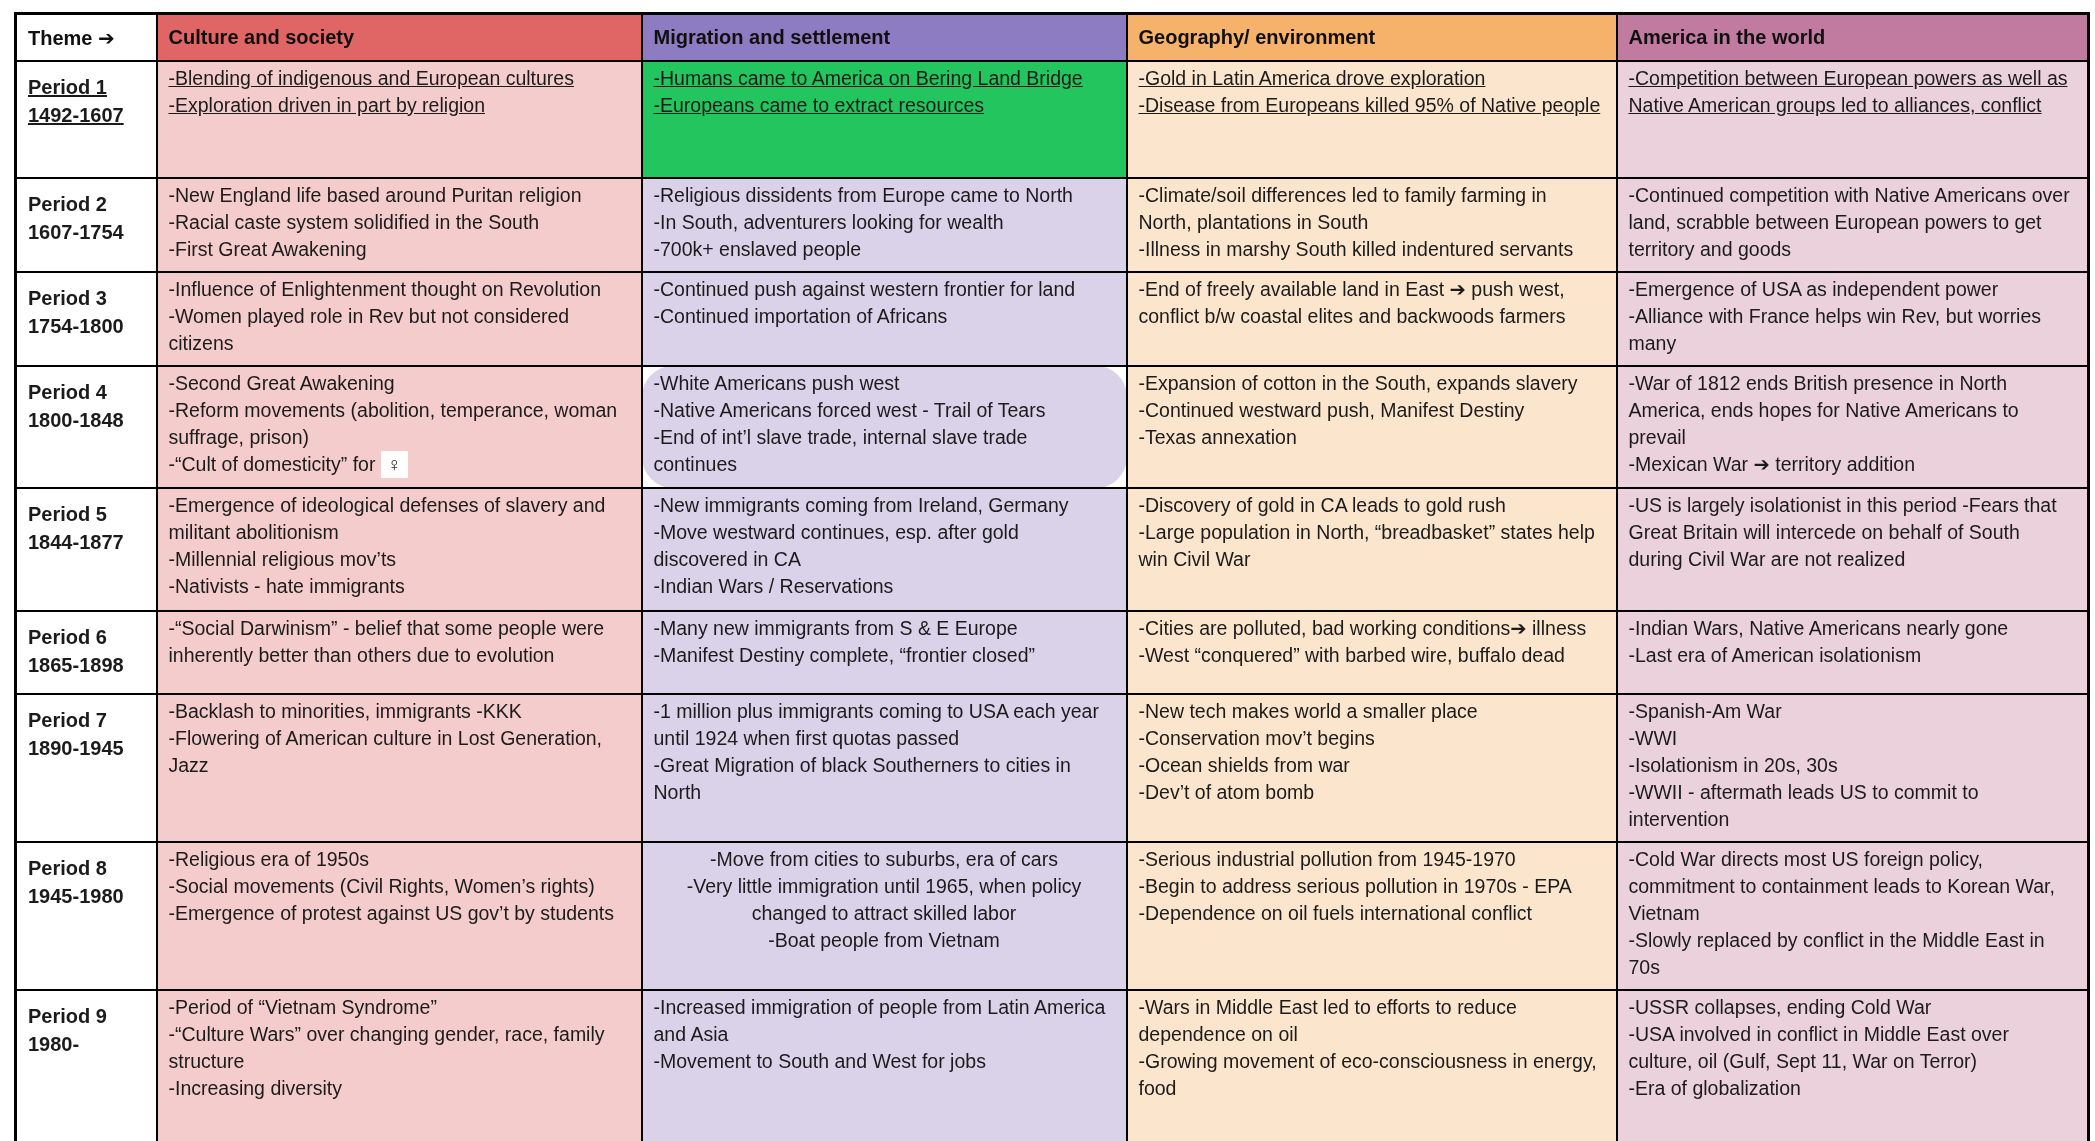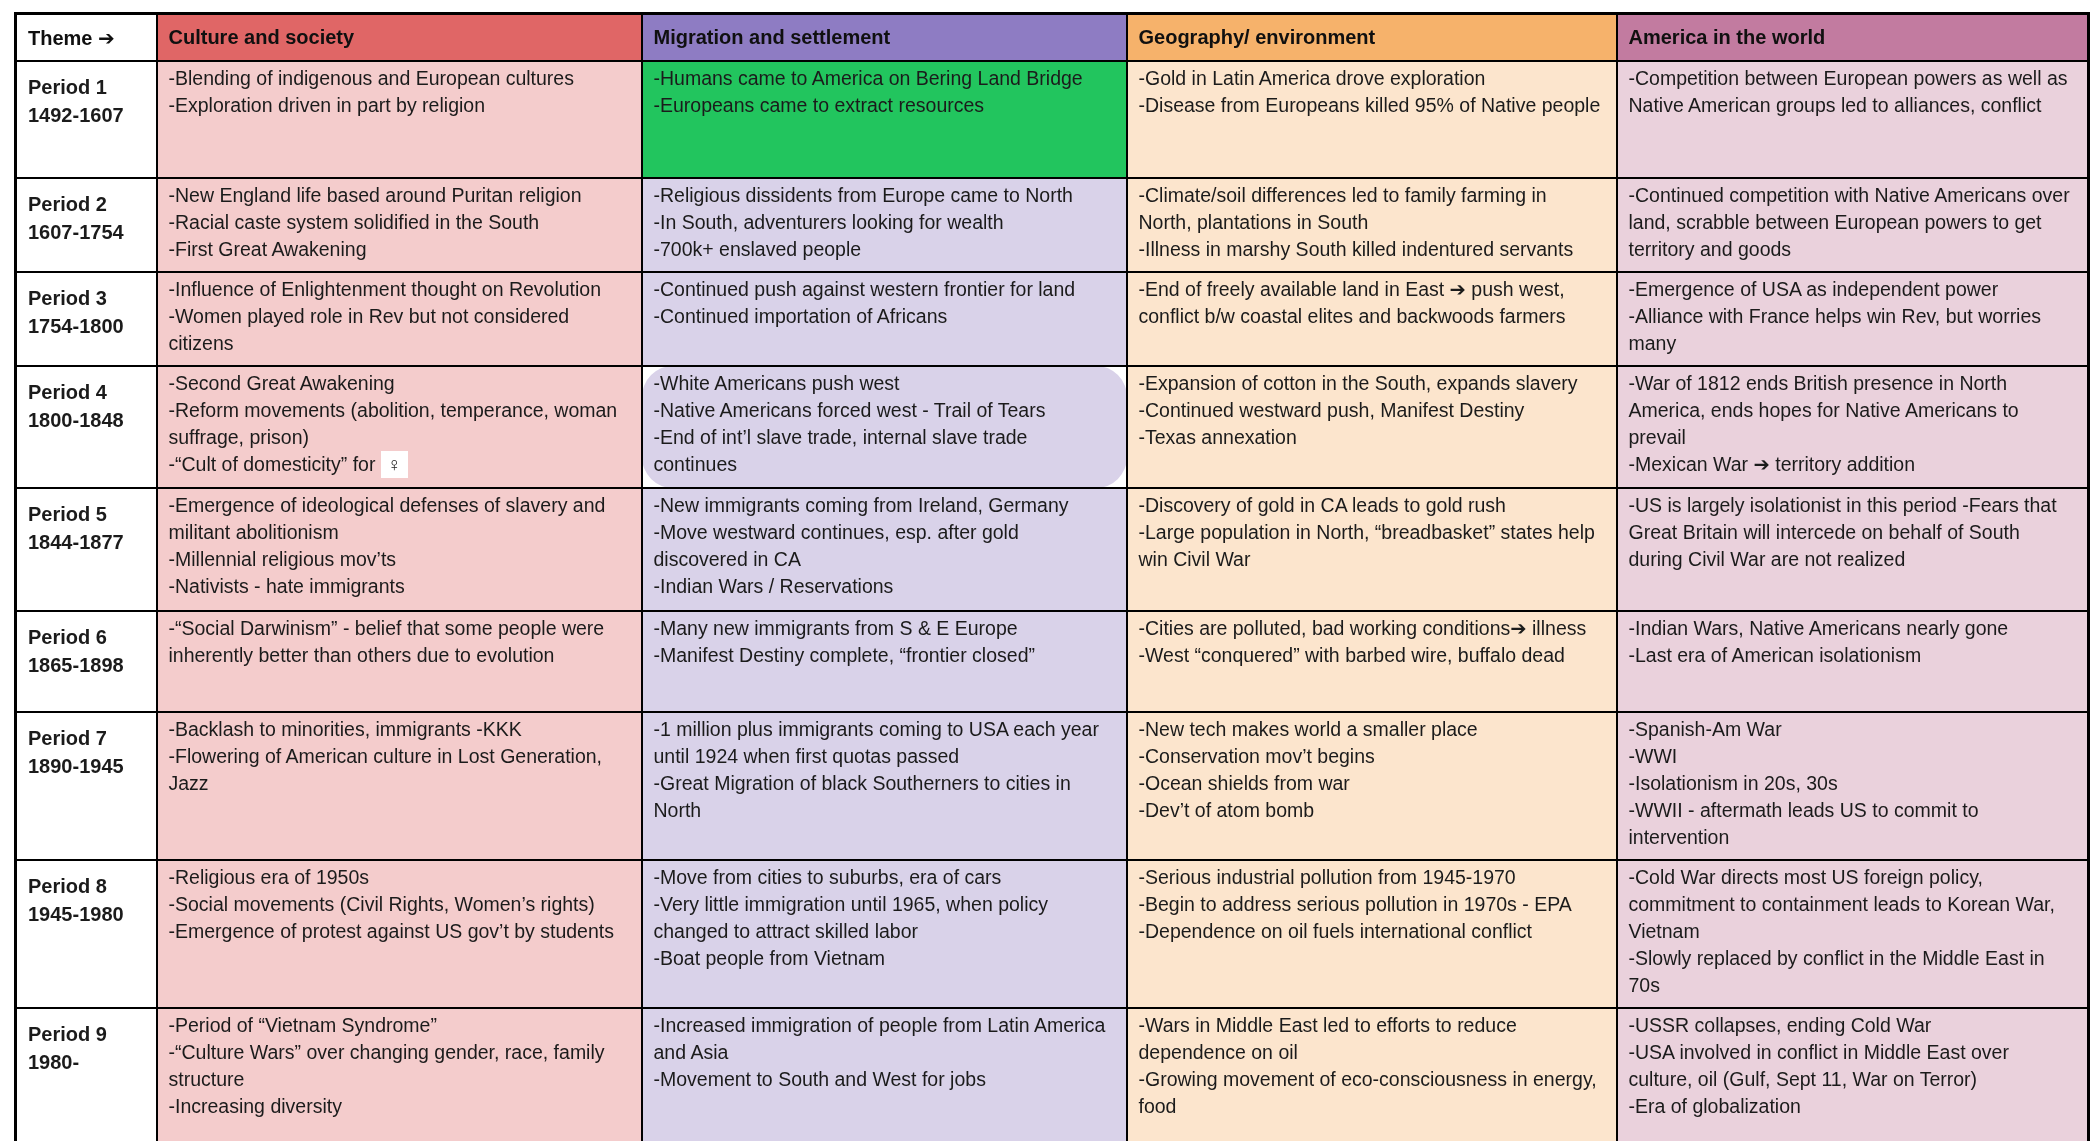--- a/index.html
+++ b/index.html
@@ -42,26 +42,26 @@
   }
   .bullet{margin:0;}
   .female-box{
     background:#ffffff;
     display:inline-block;
     padding:1px 6px 2px 6px;
     line-height:24px;
   }
   
   tr.hdr-row{height:47px;}
-  tbody tr:nth-child(1){height:117px;}
+  tbody tr:nth-child(1){height:117px;text-decoration:underline;}
   tbody tr:nth-child(2){height:93px;}
   tbody tr:nth-child(3){height:93px;}
   tbody tr:nth-child(4){height:122px;}
   tbody tr:nth-child(5){height:123px;}
-  tbody tr:nth-child(6){height:101px;}
+  tbody tr:nth-child(6){height:83px;}
   tbody tr:nth-child(7){height:147px;}
   tbody tr:nth-child(8){height:141px;}
   tbody tr:nth-child(9){height:157px;}
 </style>
 </head>
 <body>
 
 <table class="doc-table">
   <colgroup>
     <col style="width:141px">
@@ -243,21 +243,21 @@
       <tr>
         <td class="period-cell">
           <div>Period 8</div>
           <div>1945-1980</div>
         </td>
         <td class="content-cell" style="background: rgb(244, 204, 204);">
           <div class="bullet">-Religious era of 1950s</div>
           <div class="bullet">-Social movements (Civil Rights, Women’s rights)</div>
           <div class="bullet">-Emergence of protest against US gov’t by students</div>
         </td>
-        <td class="content-cell" style="background: rgb(217, 210, 233);">
+        <td class="content-cell" style="background: rgb(217, 210, 233); text-align: center;">
           <div class="bullet">-Move from cities to suburbs, era of cars</div>
           <div class="bullet">-Very little immigration until 1965, when policy changed to attract skilled labor</div>
           <div class="bullet">-Boat people from Vietnam</div>
         </td>
         <td class="content-cell" style="background: rgb(252, 229, 205);">
           <div class="bullet">-Serious industrial pollution from 1945-1970</div>
           <div class="bullet">-Begin to address serious pollution in 1970s - EPA</div>
           <div class="bullet">-Dependence on oil fuels international conflict</div>
         </td>
         <td class="content-cell" style="background: rgb(234, 209, 220);">

